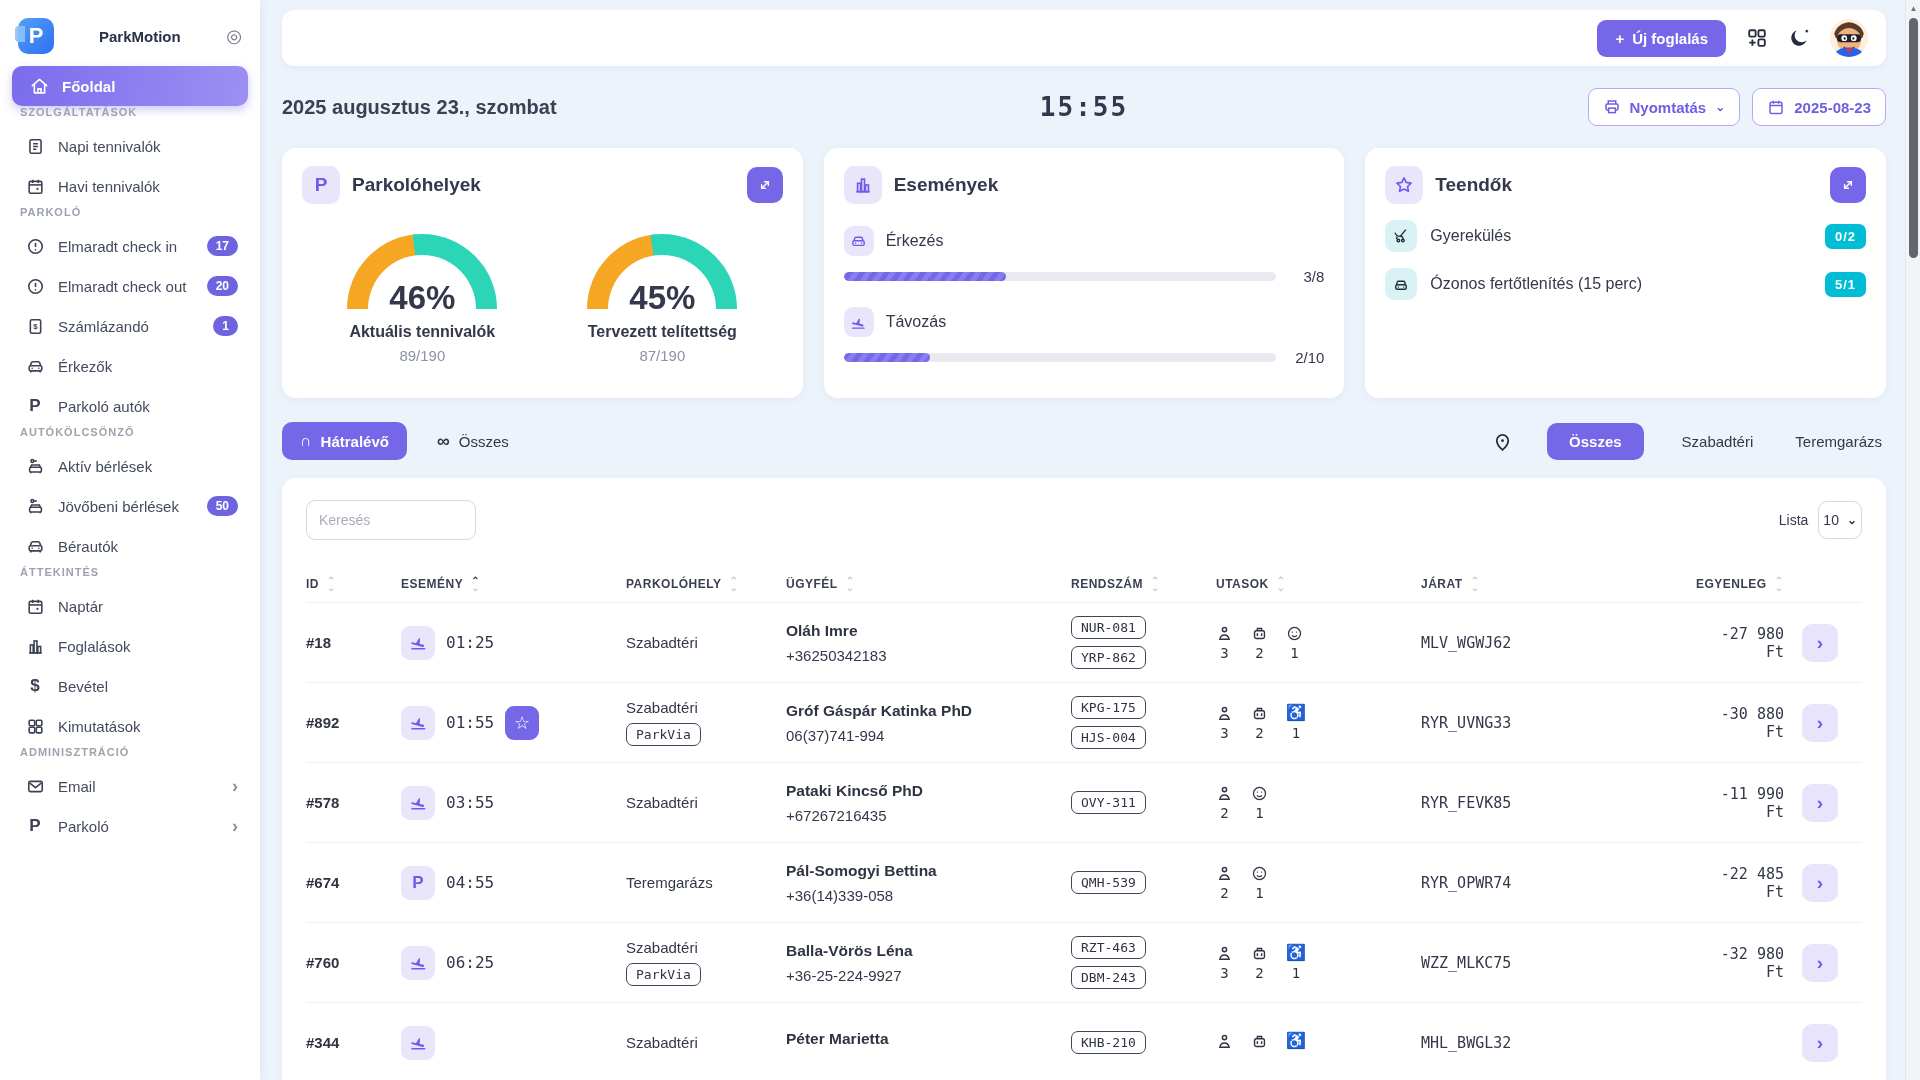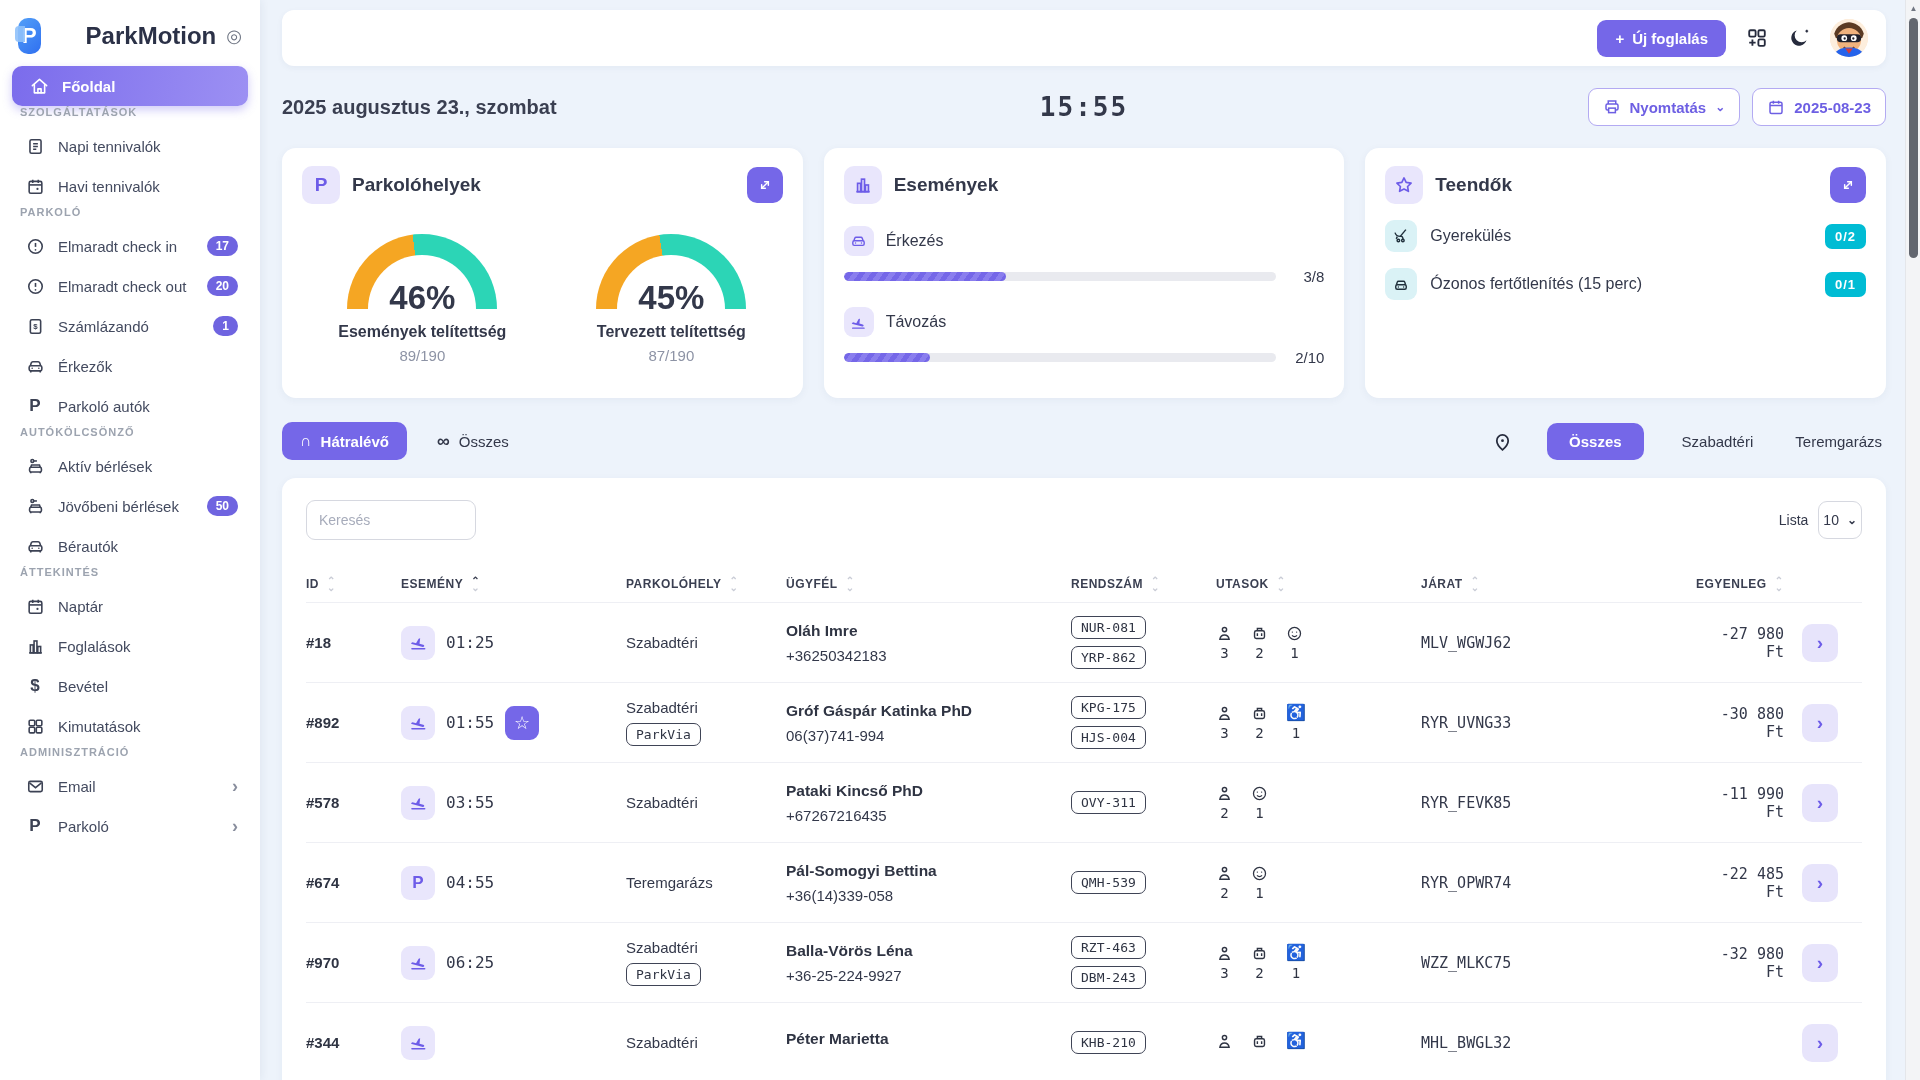--- a/index.html
+++ b/index.html
@@ -7,21 +7,21 @@
   body { font-family:"Liberation Sans", sans-serif; background:#EDF3FB; color:#3A3F51; }
   .mono { font-family:"DejaVu Sans Mono", monospace; }
 
   .app { display:flex; width:100%; height:100%; position:relative; }
 
   
   .sidebar { width:260px; min-width:260px; height:100%; background:#fff; box-shadow:2px 0 8px rgba(40,50,90,.06); padding:14px 12px; z-index:3; }
   .logo-row { display:flex; align-items:center; gap:10px; padding:4px 6px 12px 6px; }
   .logo-mark { width:36px; height:36px; border-radius:10px; background:linear-gradient(135deg,#53a0f8,#2f6ff0); color:#fff; font-weight:bold; font-size:22px; display:flex; align-items:center; justify-content:center; position:relative; }
   .logo-mark:after { content:""; position:absolute; left:-3px; top:8px; width:10px; height:16px; background:#8fc1fb; border-radius:4px 0 0 4px; opacity:.9; }
-  .logo-text { font-size:24px; font-weight:bold; color:#2B3147; flex:1;margin-left:35px; }
+  .logo-text { font-size:15px; font-weight:bold; color:#2B3147; flex:1;margin-left:35px; }
   .collapse { color:#6b7280; font-size:18px; cursor:pointer; }
   .nav-item { display:flex; align-items:center; gap:12px; height:40px; padding:0 10px 0 12px; border-radius:10px; font-size:15px; color:#434A5F; cursor:pointer; }
   .nav-item.active { background:linear-gradient(100deg,#7b6cec,#9c90f3); color:#fff; font-weight:bold; box-shadow:0 4px 10px rgba(120,105,235,.35);padding-left:16px; }
   .nav-ico { width:22px; display:flex; justify-content:center; align-items:center; color:#3c4254; }
   .nav-item.active .nav-ico { color:#fff; }
   .nav-ico svg { width:19px; height:19px; }
   .nav-label { flex:1; white-space:nowrap; }
   .nav-badge { background:#6f64e0; color:#fff; font-size:12px; font-weight:bold; border-radius:999px; padding:3px 9px; }
   .nav-chevron { color:#8a8f9e; font-size:18px; font-weight:bold; }
   .section-label { font-size:11px; letter-spacing:1px; color:#9CA3AF; font-weight:bold; padding:0 8px 8px 8px; }
@@ -405,21 +405,21 @@
               </svg>
             </button>
         </div>
         <div class="gauges">
           <div class="gauge">
             <div class="gauge-arc">
                 <div class="gauge-fill" style="background: conic-gradient(from 270deg, rgb(245, 166, 35) 0deg, rgb(245, 166, 35) 82.8deg, rgb(44, 213, 182) 82.8deg, rgb(44, 213, 182) 180deg, transparent 180deg, transparent 360deg);"></div>
                 <div class="gauge-hole"></div>
                 <div class="gauge-pct">46%</div>
               </div>
-            <div class="gauge-label">Események telítettség</div>
+            <div class="gauge-label">Aktuális tennivalók</div>
             <div class="gauge-ratio">89/190</div>
           </div>
           <div class="gauge">
             <div class="gauge-arc">
                 <div class="gauge-fill" style="background: conic-gradient(from 270deg, rgb(245, 166, 35) 0deg, rgb(245, 166, 35) 81deg, rgb(44, 213, 182) 81deg, rgb(44, 213, 182) 180deg, transparent 180deg, transparent 360deg);"></div>
                 <div class="gauge-hole"></div>
                 <div class="gauge-pct">45%</div>
               </div>
             <div class="gauge-label">Tervezett telítettség</div>
             <div class="gauge-ratio">87/190</div>
@@ -510,21 +510,21 @@
           <div class="todo-ico">
               <svg viewBox="0 0 24 24" fill="none" stroke="currentColor" stroke-width="1.9">
                 <path d="M8 5h.01M12 5h.01M16 5h.01"></path>
                 <path d="M6 13l1-3.5c.2-.7.9-1.2 1.7-1.2h6.6c.8 0 1.5.5 1.7 1.2L18 13"></path>
                 <rect x="5" y="13" width="14" height="6" rx="2"></rect>
                 <circle cx="8.5" cy="16" r=".9" fill="currentColor" stroke="none"></circle>
                 <circle cx="15.5" cy="16" r=".9" fill="currentColor" stroke="none"></circle>
               </svg>
             </div>
           <div class="todo-label">Ózonos fertőtlenítés (15 perc)</div>
-          <div class="todo-badge">0/1</div>
+          <div class="todo-badge">5/1</div>
         </div>
       </div>
     </div>
 
     <div class="filterrow">
       <button class="pill">
         <span class="ico-glyph">∩</span>
         <span>Hátralévő</span>
       </button>
       <div class="flat-filter">
@@ -808,21 +808,21 @@
                   </svg>
                 </span>
                 <span class="pax-count mono">1</span>
               </div>
             </div>
             <div class="cell-route mono">RYR_OPWR74</div>
             <div class="cell-balance mono">-22 485 Ft</div>
             <button class="row-open">›</button>
           </div>
           <div class="trow">
-            <div class="cell-id">#970</div>
+            <div class="cell-id">#760</div>
             <div class="cell-event">
               <div class="evt-ico">
                 <svg viewBox="0 0 24 24" fill="currentColor">
                   <path d="M2.4 12.9l2-1.1 4.5 1.2 3.3-5.8 1.9-.5-.8 6.8 4.7 1.3c.9.2 1.4 1 1.2 1.8-.3.8-1.1 1.2-1.9 1L3.6 14z"></path>
                   <rect x="2.8" y="19" width="18" height="1.9" rx=".95"></rect>
                 </svg>
               </div>
               <span class="evt-time mono">06:25</span>
             </div>
             <div class="cell-loc"><div>Szabadtéri</div><span class="parkvia mono">ParkVia</span></div>

